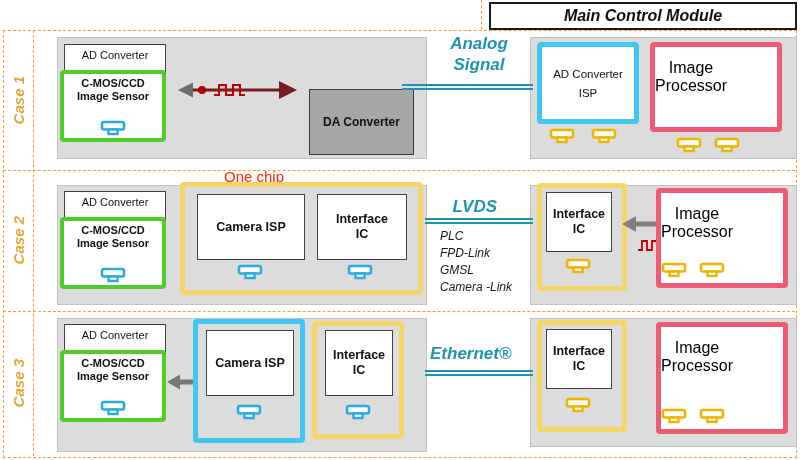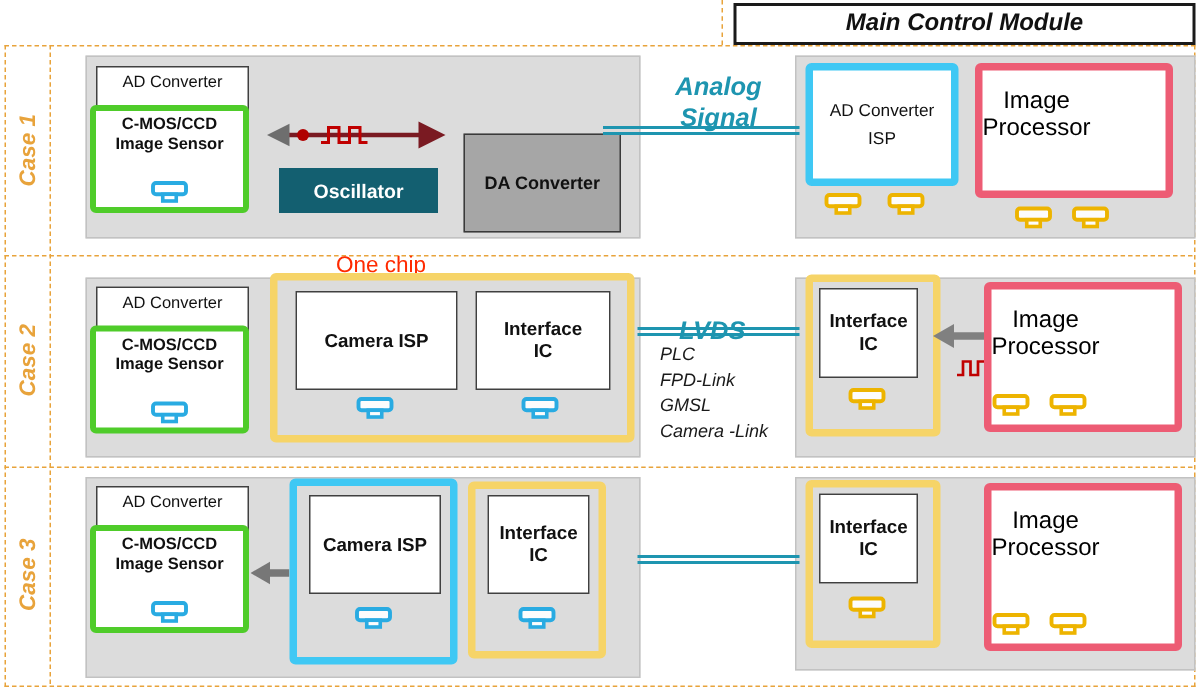--- a/index.html
+++ b/index.html
@@ -40,21 +40,21 @@
   .bg-white{background:#fff;}
   .sensor-label{font-weight:bold;font-size:11px;text-align:center;line-height:1.2;color:#111;}
   .two-line{display:inline-block;width:72px;}
   .if-two-line{display:inline-block;width:58px;}
   .connector{position:absolute;width:26px;height:16px;}
   .connector.blue{color:var(--connector-blue);}
   .connector.yellow{color:var(--connector-yellow);}
   .connector.inline{position:static;}
   .dline{position:absolute;height:2px;border-top:2.5px solid var(--teal);border-bottom:2.5px solid var(--teal);}
   .siglabel{position:absolute;color:var(--teal);font-style:italic;font-weight:bold;font-size:17px;
-        text-align:center;line-height:1.25;margin-top:14px;}
+        text-align:center;line-height:1.25;}
   .sigsub{position:absolute;font-style:italic;font-size:12px;color:#1a1a1a;line-height:17px;}
   .oscbox{position:absolute;background:var(--oscillator-bg);color:#fff;font-weight:bold;font-size:13px;
         display:flex;align-items:center;justify-content:center;}
   .dabox{position:absolute;background:#A6A6A6;border:1px solid #3a3a3a;display:flex;align-items:center;
         justify-content:center;font-weight:bold;font-size:12px;color:#111;}
   .onechip{position:absolute;color:var(--red-text);font-size:15px;}
   .icons-row{display:flex;gap:12px;}
 </style>
 </head>
 <body>
@@ -96,23 +96,20 @@
   </div>
 
   <svg class="abs" style="left:166px;top:77px;" width="132" height="26" viewBox="0 0 132 26">
     <line x1="24" y1="13" x2="114" y2="13" stroke="#7A1A22" stroke-width="3"></line>
     <polygon points="12,13 27,5.5 27,20.5" fill="#6e6e6e"></polygon>
     <circle cx="36" cy="13" r="4" fill="#B00000"></circle>
     <path d="M48 18 h5 v-10 h7 v10 h7 v-10 h7 v10 h5" stroke="#C00000" stroke-width="2" fill="none"></path>
     <polygon points="131,13 113,4 113,22" fill="#7A1A22"></polygon>
   </svg>
 
-  <div class="oscbox" style="left:186px;top:112px;width:106px;height:30px;">
-    <span>Oscillator</span>
-  </div>
   <div class="dabox" style="left:309px;top:47px;width:103px;height:64px;margin-top:42px;">
     <span>DA Converter</span>
   </div>
 
   <div class="siglabel" style="left:443px;top:33px;width:72px;">
     <span>Analog Signal</span>
   </div>
   <div class="dline" style="left:402px;top:84px;width:131px;"></div>
 
   <div class="frame cyan bg-white" style="left:537px;top:42px;width:102px;height:82px;display:flex;flex-direction:column;align-items:center;justify-content:center;gap:7px;font-size:11.5px;color:#111;text-align:center;">
@@ -244,20 +241,23 @@
 
   <div class="frame yellow" style="left:312px;top:321px;width:92px;height:118px;"></div>
   <div class="chip" style="left:325px;top:330px;width:66px;height:64px;">
     <span class="if-two-line" style="text-align:center;">Interface IC</span>
   </div>
   <div class="connector blue" style="left:345px;top:404px;"><svg width="26" height="16" viewBox="0 0 26 16">
         <rect x="2" y="2" width="22" height="7.5" rx="2" fill="rgba(255,255,255,0.9)" stroke="currentColor" stroke-width="2.6"></rect>
         <rect x="8.5" y="9.5" width="9" height="4.5" fill="rgba(255,255,255,0.9)" stroke="currentColor" stroke-width="2.4"></rect>
       </svg></div>
 
+  <div class="siglabel" style="left:430px;top:343px;width:100px;text-align:left;">
+    <span>Ethernet®</span>
+  </div>
   <div class="dline" style="left:425px;top:370px;width:108px;"></div>
 
   <div class="frame yellow" style="left:537px;top:320px;width:90px;height:112px;"></div>
   <div class="chip" style="left:546px;top:329px;width:64px;height:58px;">
     <span class="if-two-line" style="text-align:center;">Interface IC</span>
   </div>
   <div class="connector yellow" style="left:565px;top:397px;"><svg width="26" height="16" viewBox="0 0 26 16">
         <rect x="2" y="2" width="22" height="7.5" rx="2" fill="rgba(255,255,255,0.9)" stroke="currentColor" stroke-width="2.6"></rect>
         <rect x="8.5" y="9.5" width="9" height="4.5" fill="rgba(255,255,255,0.9)" stroke="currentColor" stroke-width="2.4"></rect>
       </svg></div>

